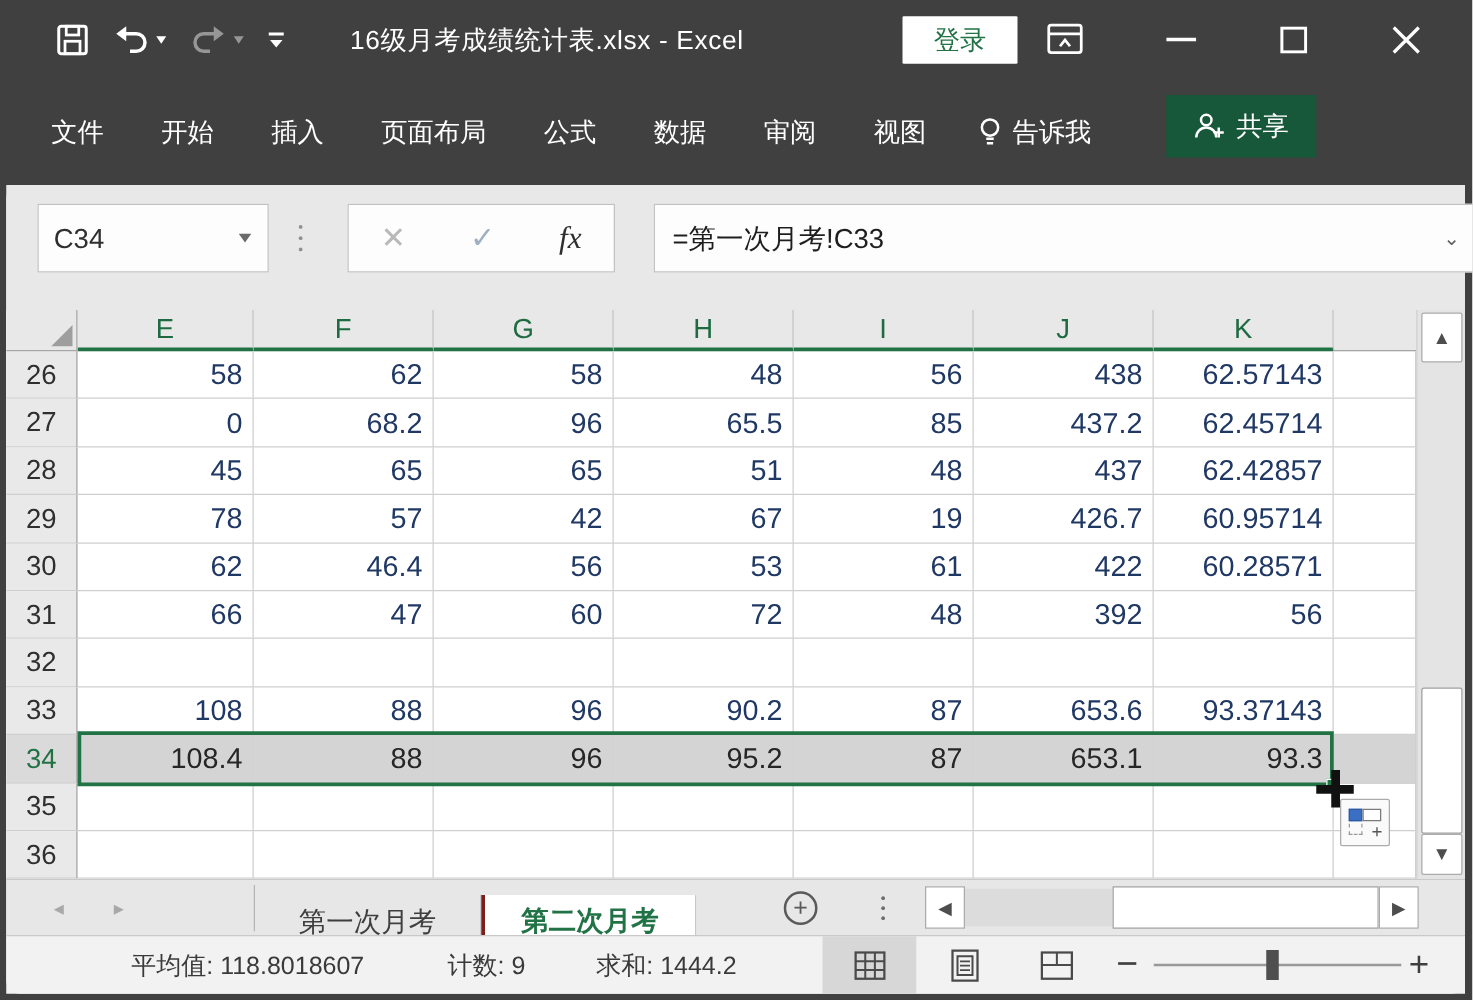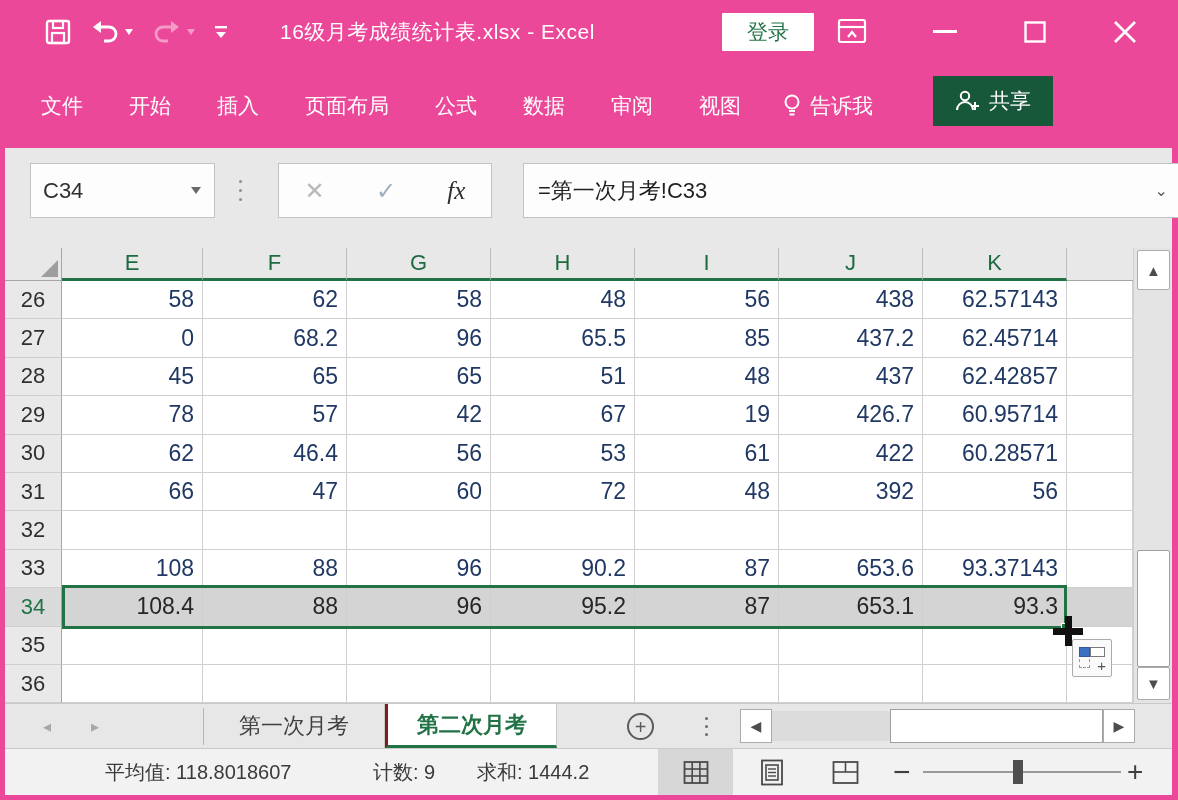--- a/index.html
+++ b/index.html
@@ -1,17 +1,17 @@
 <!DOCTYPE html>
 <html><head>
 <meta charset="utf-8">
 <style>
   * { margin:0; padding:0; box-sizing:border-box; font-family:"Liberation Sans","DejaVu Sans",sans-serif; }
   html,body { width:1178px; height:800px; overflow:hidden; }
-  .window { position:relative; width:1178px; height:800px; background:#ec4899; }
+  .window { position:relative; width:1178px; height:800px; background:#404040; }
 
   
   .titlebar { position:absolute; left:0; top:0; width:1178px; height:64px; display:flex; align-items:center; color:#fff; }
   .qat { display:flex; align-items:center; margin-left:44px; gap:18px; }
   .qat-btn { display:flex; align-items:center; gap:4px; cursor:default; }
   .dim { opacity:.45; }
   .title-text { margin-left:52px; font-size:21px; letter-spacing:.5px; white-space:nowrap; }
   .login-btn { position:absolute; left:722px; top:13px; width:92px; height:38px; background:#fff; color:#217346; font-size:21px; display:flex; align-items:center; justify-content:center; border-radius:1px; }
   .ribbon-opts { position:absolute; left:836px; top:16px; }
   .win-ctl { position:absolute; top:0; height:64px; width:70px; display:flex; align-items:center; justify-content:center; }
@@ -73,35 +73,35 @@
   
   .vscroll { position:absolute; right:0; top:0; width:39px; height:455px; background:#e4e4e4; border-left:1px solid #cfcfcf; }
   .v-btn { position:absolute; left:3px; width:33px; height:40px; background:#fff; border:1px solid #ababab; border-radius:2px; display:flex; align-items:center; justify-content:center; color:#4d4d4d; font-size:15px; }
   .v-up { top:2px; } .v-down { bottom:3px; height:33px; }
   .v-thumb { position:absolute; left:3px; top:302px; width:33px; height:117px; background:#fff; border:1px solid #a0a0a0; border-radius:2px; }
 
   
   .sheet-bar { position:absolute; left:0; top:555px; width:1167px; height:45px; background:#e7e7e7; border-top:1px solid #c9c9c9; }
   .nav-arrows { position:absolute; left:38px; top:0; height:45px; display:flex; align-items:center; gap:40px; color:#a8a8a8; font-size:16px; }
   .tab-divider { position:absolute; left:198px; top:4px; width:1px; height:37px; background:#b5b5b5; }
-  .sheet-tab { position:absolute; top:0; height:44px; display:flex; align-items:center; justify-content:center; font-size:22px; }
+  .sheet-tab { position:absolute; top:12px; height:44px; display:flex; align-items:center; justify-content:center; font-size:22px; }
   .sheet-tab.inactive { left:199px; width:181px; color:#3f3f3f; border-right:1px solid #c9c9c9; }
   .sheet-tab.active { left:380px; width:172px; background:#fff; color:#217346; font-weight:bold; border-left:3px solid #7f1d1d; border-right:1px solid #c9c9c9; border-bottom:3px solid #217346; }
   .new-sheet { position:absolute; left:622px; top:9px; width:27px; height:27px; border:2px solid #5a5a5a; border-radius:50%; display:flex; align-items:center; justify-content:center; color:#5a5a5a; font-size:20px; line-height:1; }
   .sb-dots { position:absolute; left:700px; top:0; height:45px; display:flex; flex-direction:column; justify-content:center; gap:5px; }
   .sb-dots i { width:3px; height:3px; background:#6b6b6b; border-radius:50%; }
   .hs-btn { position:absolute; top:5px; width:32px; height:34px; background:#fff; border:1px solid #ababab; display:flex; align-items:center; justify-content:center; color:#4d4d4d; font-size:14px; }
   .hs-left { left:735px; } .hs-right { left:1098px; }
   .hs-track { position:absolute; left:767px; top:7px; width:331px; height:30px; background:#dcdcdc; }
   .hs-thumb { position:absolute; left:885px; top:5px; width:213px; height:34px; background:#fff; border:1px solid #9f9f9f; }
 
   
   .status-bar { position:absolute; left:0; top:600px; width:1167px; height:47px; background:#f2f2f2; border-top:1px solid #c9c9c9; font-size:20px; color:#3a3a3a; }
   .agg { position:absolute; top:0; height:47px; display:flex; align-items:center; white-space:nowrap; }
-  .agg-avg { left:100px; } .agg-cnt { left:368px; } .agg-sum { left:472px; }
+  .agg-avg { left:100px; } .agg-cnt { left:353px; } .agg-sum { left:472px; }
   .view-btn { position:absolute; top:0; height:46px; display:flex; align-items:center; justify-content:center; }
   .vb-normal { left:653px; width:75px; background:#d7d7d7; }
   .vb-layout { left:736px; width:62px; }
   .vb-break  { left:810px; width:60px; }
   .zoom-out { position:absolute; left:888px; top:0; height:46px; display:flex; align-items:center; font-size:30px; color:#3f3f3f; }
   .zoom-in  { position:absolute; left:1122px; top:0; height:46px; display:flex; align-items:center; font-size:28px; color:#3f3f3f; }
   .zoom-track { position:absolute; left:918px; top:22px; width:198px; height:2px; background:#999; }
   .zoom-thumb { position:absolute; left:1008px; top:11px; width:10px; height:24px; background:#4f4f4f; }
 
   svg { display:block; }

